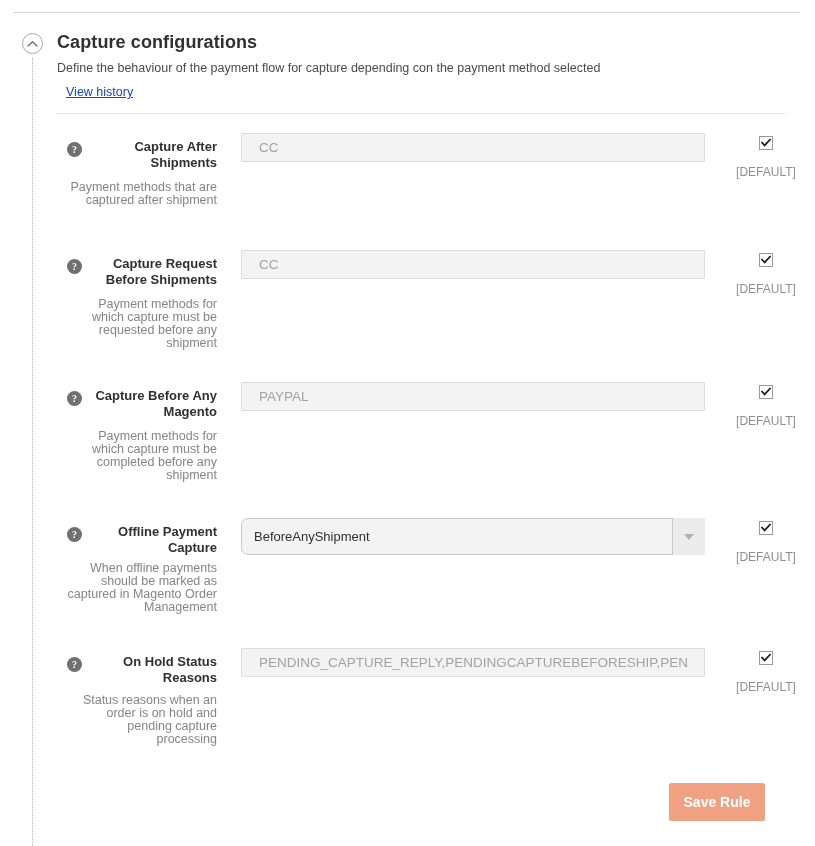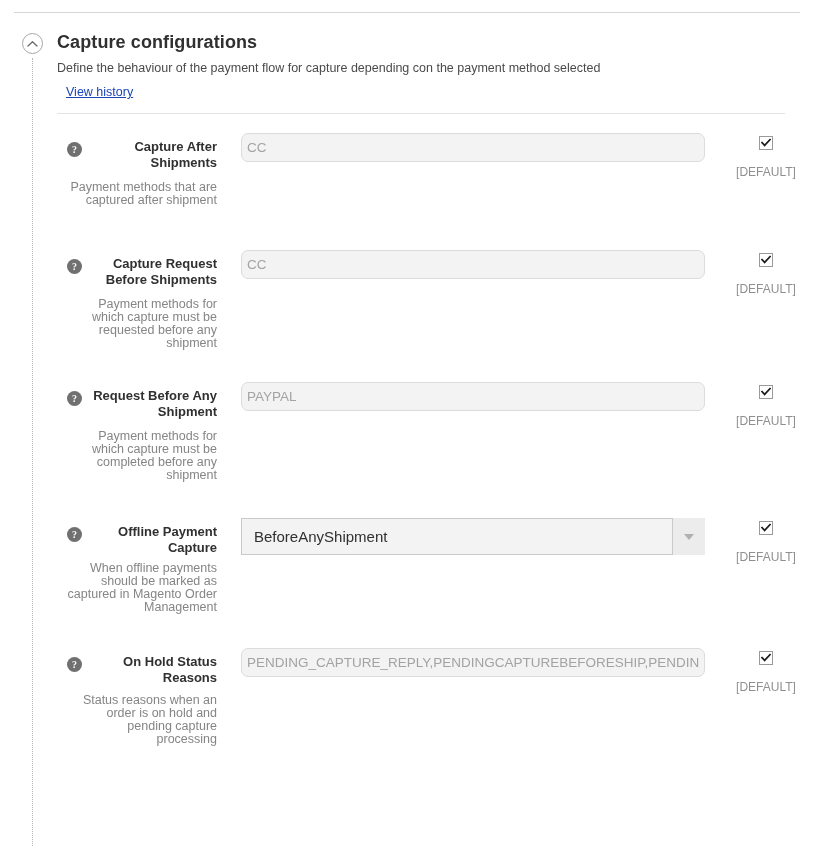--- a/index.html
+++ b/index.html
@@ -149,22 +149,22 @@
 
   .text-input {
     position: absolute;
     left: 241px;
     top: 0;
     width: 464px;
     height: 29px;
     box-sizing: border-box;
     background: #f3f3f3;
     border: 1px solid #dcdcdc;
-    border-radius: 7px;
-    padding: 0 5px;
+    border-radius: 1px;
+    padding: 0 17px;
     font-family: "Liberation Sans", sans-serif;
     font-size: 13.5px;
     color: #303030;
     outline: none;
   }
   .text-input::placeholder { color: #a3a3a3; opacity: 1; }
 
   
   .select-wrap {
     position: absolute;
@@ -172,25 +172,25 @@
     top: 0;
     width: 464px;
     height: 37px;
   }
   .select-box {
     position: absolute;
     inset: 0;
     box-sizing: border-box;
     background: #f3f3f3;
     border: 1px solid #c9c9c9;
-    border-radius: 0;
+    border-radius: 7px;
     display: flex;
     align-items: center;
     padding: 16px 12px;
-    font-size: 15px;
+    font-size: 13px;
     color: #303030;
     cursor: pointer;
   }
   .select-arrow {
     position: absolute;
     right: 0;
     top: 0;
     width: 33px;
     height: 100%;
     box-sizing: border-box;
@@ -292,21 +292,21 @@
         <div class="help-icon">?</div>
         <div class="field-label">Capture Request Before Shipments</div>
         <input type="text" class="text-input" placeholder="CC" style="">
         <div class="scope"><span class="scope-checkbox"><svg width="10" height="10" viewBox="0 0 10 10" aria-hidden="true">
               <polyline points="1,4.6 3.6,7.4 9,1.6" fill="none" stroke="#1c1c1c" stroke-width="1.7" stroke-linecap="square" stroke-linejoin="miter"></polyline>
             </svg></span><span class="scope-label">[DEFAULT]</span></div>
       </div>
       <div class="field-note" style="top: 298px; position: absolute; left: 66px;">Payment methods for which capture must be requested before any shipment</div>
       <div class="field" style="top: 382px;">
         <div class="help-icon">?</div>
-        <div class="field-label">Request Before Any Shipment</div>
+        <div class="field-label">Capture Before Any Magento</div>
         <input type="text" class="text-input" placeholder="PAYPAL" style="">
         <div class="scope"><span class="scope-checkbox"><svg width="10" height="10" viewBox="0 0 10 10" aria-hidden="true">
               <polyline points="1,4.6 3.6,7.4 9,1.6" fill="none" stroke="#1c1c1c" stroke-width="1.7" stroke-linecap="square" stroke-linejoin="miter"></polyline>
             </svg></span><span class="scope-label">[DEFAULT]</span></div>
       </div>
       <div class="field-note" style="top: 430px; position: absolute; left: 66px;">Payment methods for which capture must be completed before any shipment</div>
       <div class="field" style="top: 518px;">
         <div class="help-icon">?</div>
         <div class="field-label">Offline Payment Capture</div>
         <div class="select-wrap">
@@ -324,14 +324,15 @@
         <div class="help-icon">?</div>
         <div class="field-label">On Hold Status Reasons</div>
         <input type="text" class="text-input" placeholder="PENDING_CAPTURE_REPLY,PENDINGCAPTUREBEFORESHIP,PENDINGCAPTUREAFTERSHIP" style="">
         <div class="scope"><span class="scope-checkbox"><svg width="10" height="10" viewBox="0 0 10 10" aria-hidden="true">
               <polyline points="1,4.6 3.6,7.4 9,1.6" fill="none" stroke="#1c1c1c" stroke-width="1.7" stroke-linecap="square" stroke-linejoin="miter"></polyline>
             </svg></span><span class="scope-label">[DEFAULT]</span></div>
       </div>
       <div class="field-note" style="top: 694px; position: absolute; left: 66px;">Status reasons when an order is on hold and pending capture processing</div>
     </div>
 
+  <button class="save-button">Save Rule</button>
 
 </div>
 
 </body></html>

